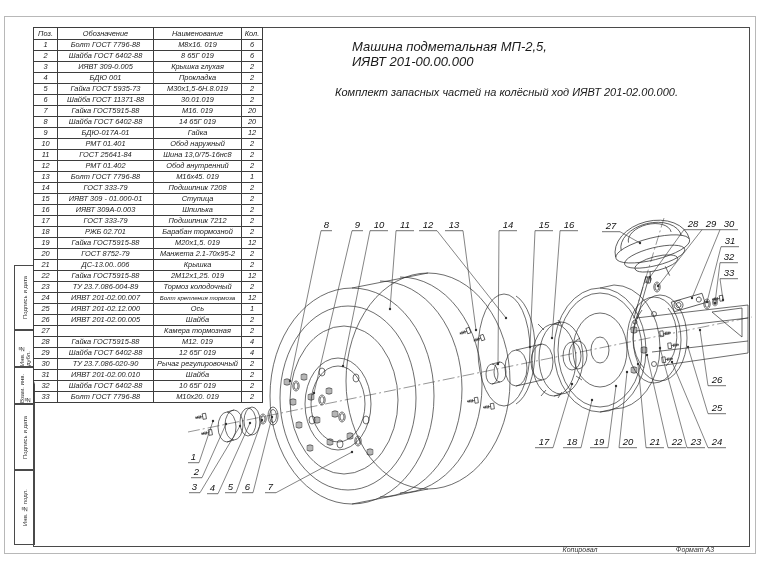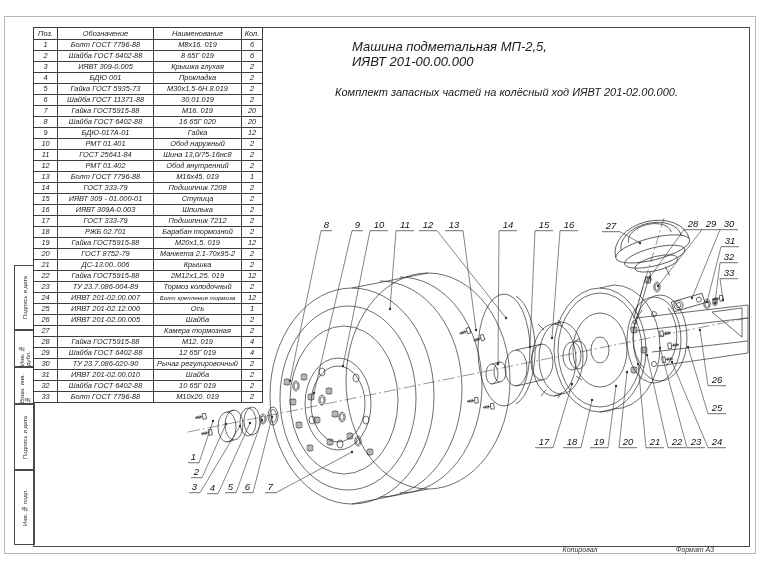--- a/index.html
+++ b/index.html
@@ -4,21 +4,21 @@
 <style>
   html,body{margin:0;padding:0;background:#e8e8e8;}
   .sheet{position:relative;width:760px;height:570px;background:#fff;overflow:hidden;
          font-family:"Liberation Sans",sans-serif;color:#1a1a1a;}
   .outer-border{position:absolute;left:4px;top:16px;width:750px;height:536px;
          border:1px solid #b8b8b8;}
   .inner-frame{position:absolute;left:33px;top:27px;width:715px;height:518px;
          border:1.2px solid #4a4a4a;}
   
   table.parts{position:absolute;left:33px;top:27px;border-collapse:collapse;table-layout:fixed;
-         font:italic 7.4px "Liberation Sans",sans-serif;z-index:3;background:#fff;}
+         font:italic 7.4px "Liberation Sans",sans-serif;z-index:3;background:#fff;border-radius:29px;}
   table.parts th, table.parts td{border:1px solid #3d3d3d;padding:0 1px;text-align:center;
          height:10px;line-height:1;overflow:hidden;white-space:nowrap;}
   table.parts th{height:11px;font-weight:normal;font-style:italic;}
   td.small-txt{font-size:6.2px;}
   
   .title-block{position:absolute;left:352px;top:40px;width:260px;text-align:left;
          font:italic 13px "Liberation Sans",sans-serif;line-height:1.15;}
   .subtitle{position:absolute;left:335px;top:86px;width:345px;text-align:left;
          font:italic 11px "Liberation Sans",sans-serif;}
   
@@ -96,21 +96,21 @@
         </tr>
         <tr>
           <td>7</td>
           <td>Гайка ГОСТ5915-88</td>
           <td>М16. 019</td>
           <td>20</td>
         </tr>
         <tr>
           <td>8</td>
           <td>Шайба ГОСТ 6402-88</td>
-          <td>16 65Г 020</td>
+          <td>14 65Г 019</td>
           <td>20</td>
         </tr>
         <tr>
           <td>9</td>
           <td>БДЮ-017А-01</td>
           <td>Гайка</td>
           <td>12</td>
         </tr>
         <tr>
           <td>10</td>

